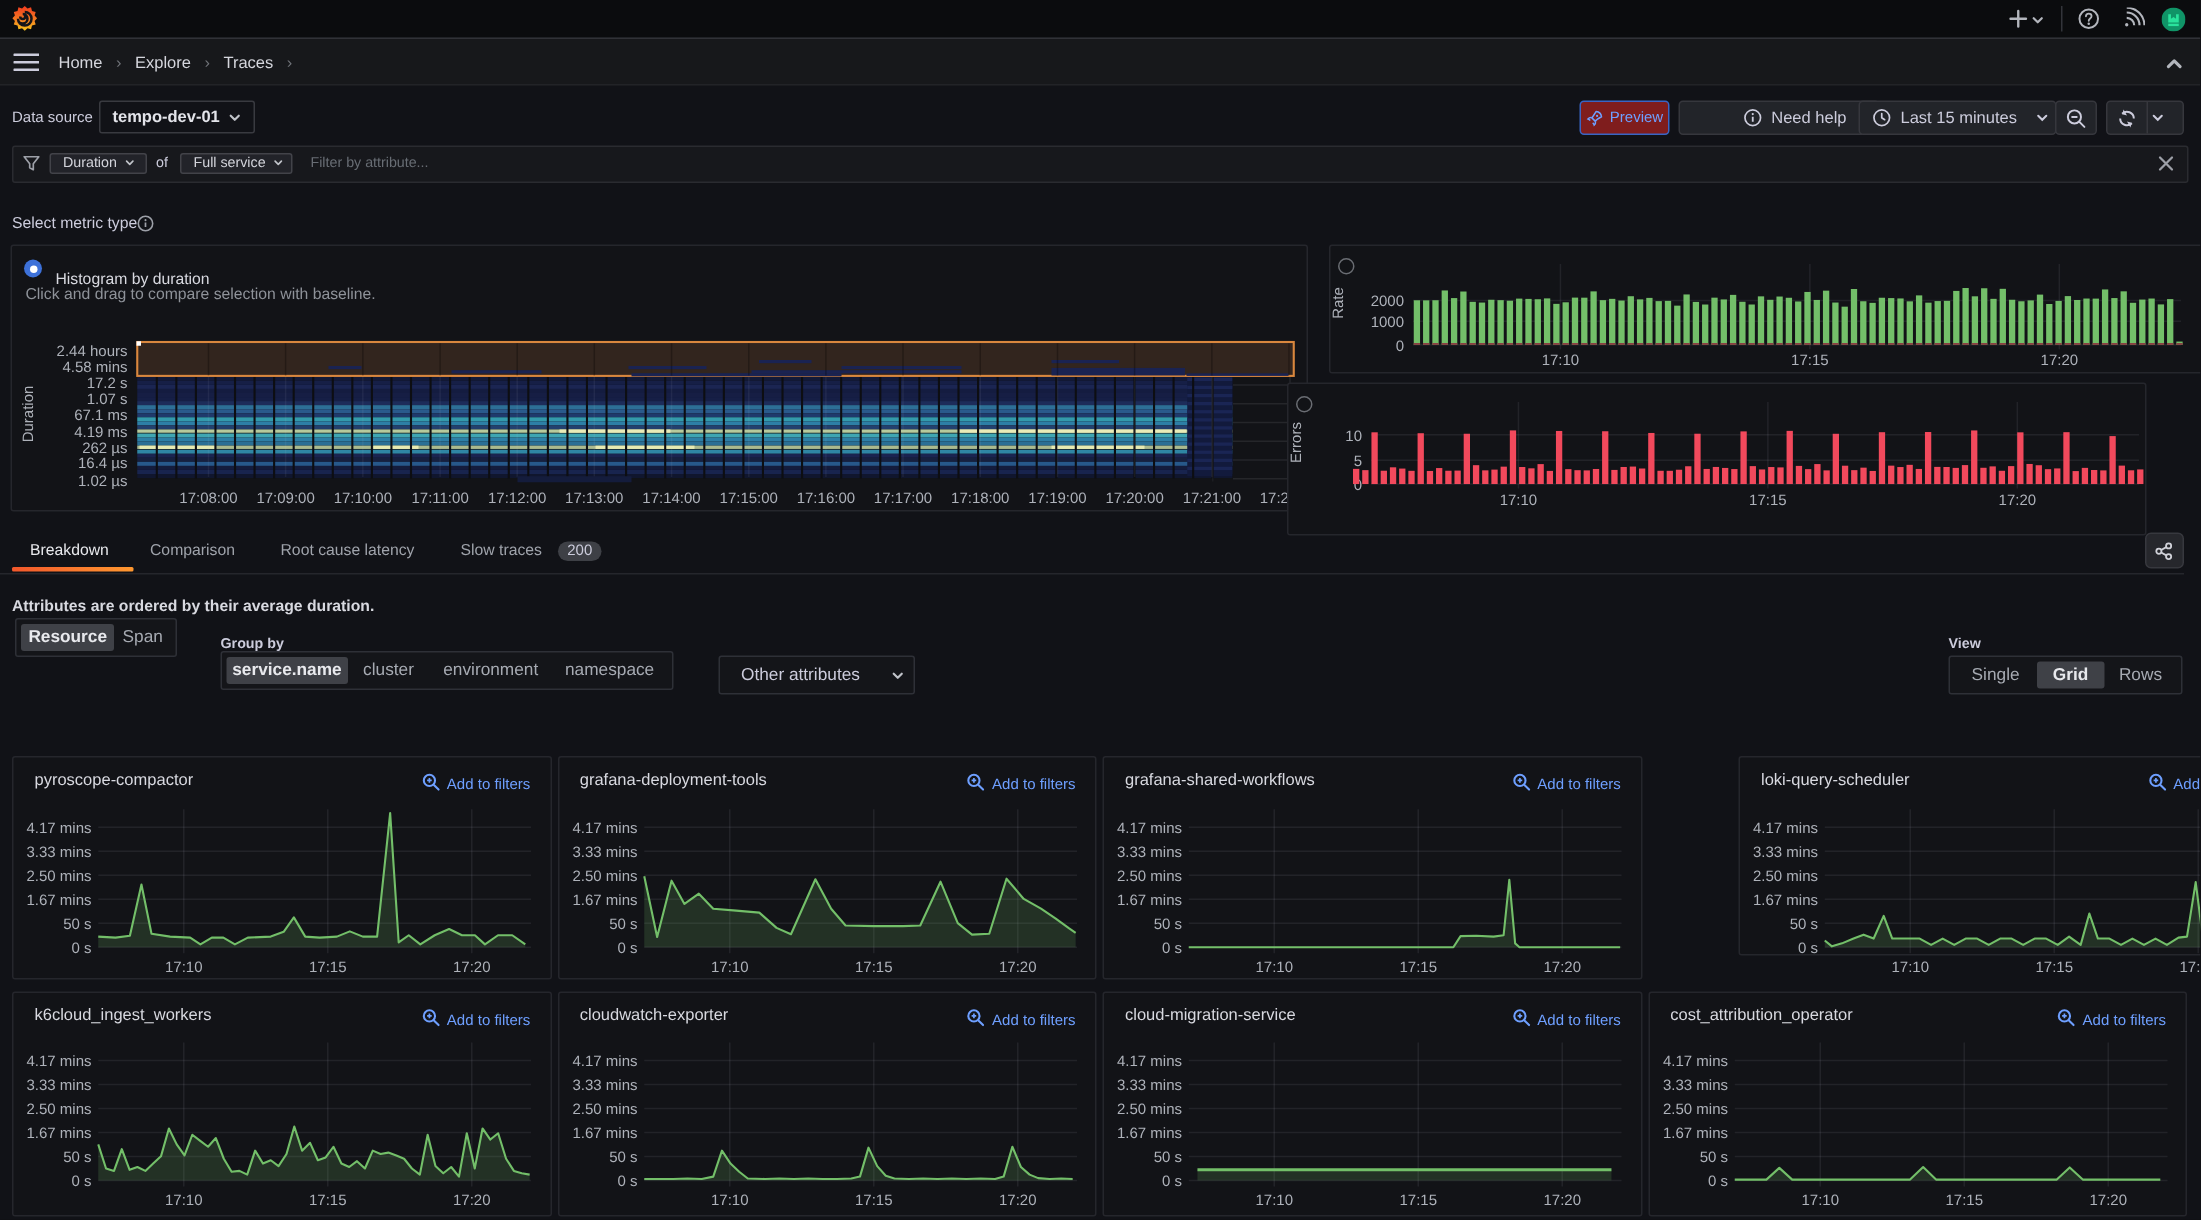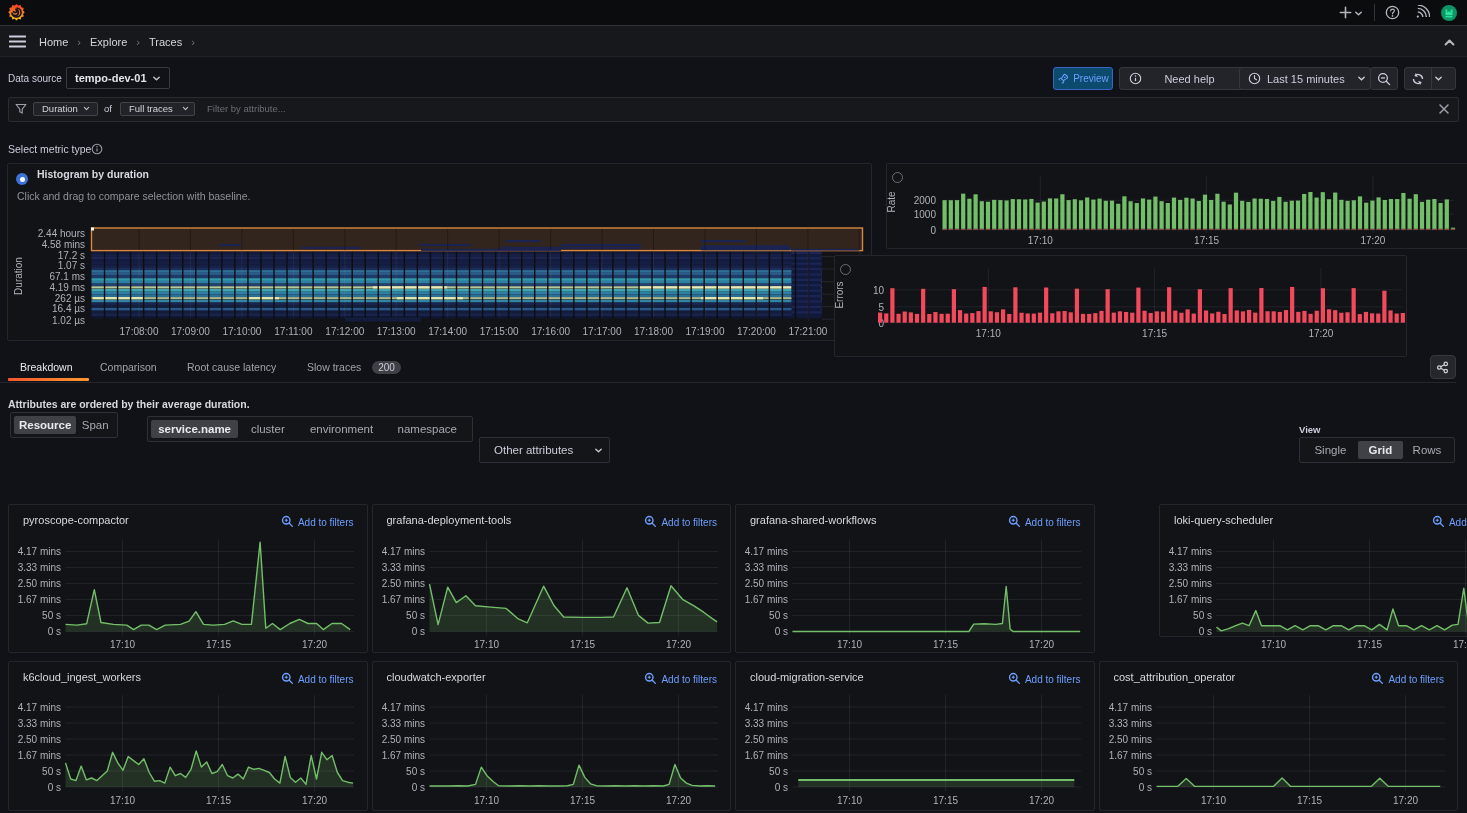--- a/index.html
+++ b/index.html
@@ -55,26 +55,26 @@
     <svg style="position:absolute;left:1443px;top:36px" width="13" height="13" viewBox="0 0 10 10">
       <path d="M2 6.5 L5 3.5 L8 6.5" fill="none" stroke="#b3b6bd" stroke-width="1.6" stroke-linecap="round" stroke-linejoin="round"></path>
     </svg>
     <div style="position:absolute;left:8px;top:73px;font-size:10px;color:#ccccdc;white-space:nowrap">Data source</div>
     <div style="position:absolute;left:66px;top:67px;width:104px;height:22px;background:transparent;border:1px solid #393a40;border-radius:2px;box-sizing:border-box;display:flex;align-items:center;color:#e3e4ea;font-size:11px;font-weight:700">
       <span style="margin-left:8px">tempo-dev-01</span>
     </div>
     <svg style="position:absolute;left:152px;top:74px" width="9" height="9" viewBox="0 0 10 10">
       <path d="M2 3.5 L5 6.5 L8 3.5" fill="none" stroke="#c0c3c9" stroke-width="1.6" stroke-linecap="round" stroke-linejoin="round"></path>
     </svg>
-    <div class="btn" style="left:1053px;top:67px;width:60px;background:#0c4a6e;border-color:#3965c4;color:#6e9fff;font-weight:500;font-size:10px"><svg width="12" height="12" viewBox="0 0 16 16" style="margin-right:4px">
+    <div class="btn" style="left:1053px;top:67px;width:60px;background:#7f1d1d;border-color:#3965c4;color:#6e9fff;font-weight:500;font-size:10px"><svg width="12" height="12" viewBox="0 0 16 16" style="margin-right:4px">
         <path d="M9.5 1.8c2.6.3 4.4 2.2 4.7 4.7-1.9 1-4.2 2.4-5.6 3.8l-2.9-2.9c1.4-1.4 2.9-4.6 3.8-5.6z" fill="none" stroke="#6e9fff" stroke-width="1.4" stroke-linejoin="round"></path>
         <path d="M5.6 7.2c-1.2-.2-2.6.2-3.4 1.2 .7.2 1.5.7 2 1.3M8.9 10.5c.2 1.2-.2 2.6-1.2 3.4-.2-.7-.7-1.5-1.3-2" fill="none" stroke="#6e9fff" stroke-width="1.3"></path>
         <circle cx="10.3" cy="5.7" r="1" fill="#6e9fff"></circle>
       </svg>Preview</div>
-    <div class="btn" style="left:1119px;top:67px;width:134px;justify-content:space-between"><svg width="13" height="13" viewBox="0 0 16 16" style="margin:0 6px 0 9px">
+    <div class="btn" style="left:1119px;top:67px;width:134px;justify-content:flex-end"><svg width="13" height="13" viewBox="0 0 16 16" style="margin:0 6px 0 9px">
         <circle cx="8" cy="8" r="6.4" fill="none" stroke="#ccccdc" stroke-width="1.4"></circle>
         <circle cx="8" cy="5" r="0.9" fill="#ccccdc"></circle>
         <path d="M8 7.2v4" stroke="#ccccdc" stroke-width="1.5"></path>
       </svg>Need help<svg width="9" height="9" viewBox="0 0 10 10" style="margin-left:12px">
         <path d="M2 3.5 L5 6.5 L8 3.5" fill="none" stroke="#ccccdc" stroke-width="1.5" stroke-linecap="round"></path>
       </svg></div>
     <div class="btn" style="left:1239px;top:67px;width:132px;justify-content:flex-start"><svg width="13" height="13" viewBox="0 0 16 16" style="margin:0 6px 0 8px">
         <circle cx="8" cy="8" r="6.4" fill="none" stroke="#ccccdc" stroke-width="1.4"></circle>
         <path d="M8 4.5 V8 l2.4 1.6" fill="none" stroke="#ccccdc" stroke-width="1.4" stroke-linecap="round"></path>
       </svg>Last 15 minutes<svg width="9" height="9" viewBox="0 0 10 10" style="margin-left:12px">
@@ -106,39 +106,39 @@
       <path d="M1.5 2 h13 L9.6 8.2 v5.3 l-3.2-1.7 V8.2z" fill="none" stroke="#9da0a8" stroke-width="1.5" stroke-linejoin="round"></path>
     </svg>
     <div style="position:absolute;left:33px;top:101.5px;width:65px;height:14.5px;box-sizing:border-box;background:#222329;border:1px solid #424349;border-radius:2px;color:#d3d4db;font-size:9.5px;display:flex;align-items:center">
       <span style="margin-left:8px">Duration</span>
     </div>
     <svg style="position:absolute;left:83px;top:105px" width="7" height="7" viewBox="0 0 10 10">
       <path d="M2 3.5 L5 6.5 L8 3.5" fill="none" stroke="#c0c3c9" stroke-width="1.6" stroke-linecap="round" stroke-linejoin="round"></path>
     </svg>
     <div style="position:absolute;left:104px;top:103px;font-size:9.5px;color:#ccccdc">of</div>
     <div style="position:absolute;left:120px;top:101.5px;width:74.5px;height:14.5px;box-sizing:border-box;background:#222329;border:1px solid #424349;border-radius:2px;color:#d3d4db;font-size:9.5px;display:flex;align-items:center">
-      <span style="margin-left:8px">Full traces</span>
+      <span style="margin-left:8px">Full service</span>
     </div>
     <svg style="position:absolute;left:181.5px;top:105px" width="7" height="7" viewBox="0 0 10 10">
       <path d="M2 3.5 L5 6.5 L8 3.5" fill="none" stroke="#c0c3c9" stroke-width="1.6" stroke-linecap="round" stroke-linejoin="round"></path>
     </svg>
     <div style="position:absolute;left:207px;top:103px;font-size:9.5px;color:#686d74">Filter by attribute...</div>
     <svg style="position:absolute;left:1438px;top:103px" width="12" height="12" viewBox="0 0 12 12">
       <path d="M2 2 L10 10 M10 2 L2 10" stroke="#9da0a8" stroke-width="1.5" stroke-linecap="round"></path>
     </svg>
     <div style="position:absolute;left:8px;top:143px;font-size:10.5px;font-weight:500;color:#ccccdc">Select metric type</div>
     <svg style="position:absolute;left:91px;top:143px" width="12" height="12" viewBox="0 0 16 16">
       <circle cx="8" cy="8" r="6.4" fill="none" stroke="#9da0a8" stroke-width="1.4"></circle>
       <circle cx="8" cy="5" r="0.9" fill="#9da0a8"></circle>
       <path d="M8 7.2v4" stroke="#9da0a8" stroke-width="1.5"></path>
     </svg>
     <div class="panel" style="left:7px;top:163px;width:865px;height:178px;overflow:hidden">
       <div style="position:absolute;left:8px;top:9px;width:12px;height:12px;border-radius:50%;background:#3d71d9"></div>
       <div style="position:absolute;left:11.5px;top:12.5px;width:5px;height:5px;border-radius:50%;background:#fff"></div>
-      <div style="position:absolute;left:29px;top:4px;font-size:10.5px;font-weight:700;color:#d8d9e0">Histogram by duration</div>
+      <div style="position:absolute;left:29px;top:16px;font-size:10.5px;font-weight:400;color:#d8d9e0">Histogram by duration</div>
       <div style="position:absolute;left:9px;top:26px;font-size:10.5px;color:#8e9299">Click and drag to compare selection with baseline.</div>
       <svg width="1467" height="813" style="position:absolute;left:-7px;top:-163px;pointer-events:none">
         <text x="84" y="236.4" text-anchor="end" class="ax">2.44 hours</text>
         <text x="84" y="247.2" text-anchor="end" class="ax">4.58 mins</text>
         <text x="84" y="257.8" text-anchor="end" class="ax">17.2 s</text>
         <text x="84" y="268.2" text-anchor="end" class="ax">1.07 s</text>
         <text x="84" y="279.1" text-anchor="end" class="ax">67.1 ms</text>
         <text x="84" y="290.4" text-anchor="end" class="ax">4.19 ms</text>
         <text x="84" y="300.8" text-anchor="end" class="ax">262 µs</text>
         <text x="84" y="311.3" text-anchor="end" class="ax">16.4 µs</text>
@@ -487,21 +487,21 @@
         <rect x="545.30" y="35.02" width="4.2" height="30.88" fill="#73bf69"></rect>
         <rect x="545.30" y="64.70" width="4.2" height="1.2" fill="#8a3a40"></rect>
         <rect x="551.50" y="38.94" width="4.2" height="26.96" fill="#73bf69"></rect>
         <rect x="551.50" y="64.70" width="4.2" height="1.2" fill="#8a3a40"></rect>
         <rect x="557.70" y="35.40" width="4.2" height="30.50" fill="#73bf69"></rect>
         <rect x="557.70" y="64.70" width="4.2" height="1.2" fill="#8a3a40"></rect>
         <rect x="563.90" y="63.70" width="4.2" height="2.20" fill="#73bf69"></rect>
         <rect x="563.90" y="64.70" width="4.2" height="1.2" fill="#8a3a40"></rect>
       </svg>
     </div>
-    <div class="panel" style="left:834px;top:255px;width:573px;height:102px">
+    <div class="panel" style="left:858px;top:255px;width:573px;height:102px">
       <div style="position:absolute;left:4.5px;top:8px;width:9px;height:9px;border-radius:50%;border:1.3px solid #6a6d73;background:transparent"></div>
       <svg width="573" height="86" style="position:absolute;left:0;top:0">
         <line x1="55" y1="33.8" x2="567" y2="33.8" stroke="rgba(204,204,220,0.09)" stroke-width="1"></line>
         <line x1="55" y1="50.8" x2="567" y2="50.8" stroke="rgba(204,204,220,0.09)" stroke-width="1"></line>
         <line x1="55" y1="66.7" x2="567" y2="66.7" stroke="rgba(204,204,220,0.09)" stroke-width="1"></line>
         <line x1="153.3" y1="12" x2="153.3" y2="69.7" stroke="rgba(204,204,220,0.09)" stroke-width="1"></line>
         <line x1="319.6" y1="12" x2="319.6" y2="69.7" stroke="rgba(204,204,220,0.09)" stroke-width="1"></line>
         <line x1="485.9" y1="12" x2="485.9" y2="69.7" stroke="rgba(204,204,220,0.09)" stroke-width="1"></line>
         <text x="49" y="37.8" text-anchor="end" class="ax">10</text>
         <text x="49" y="54.8" text-anchor="end" class="ax">5</text>
@@ -612,21 +612,21 @@
       <path d="M5.9 7 L10.1 4.6 M5.9 9 L10.1 11.4" stroke="#d0d1d8" stroke-width="1.5"></path>
     </svg>
     <div style="position:absolute;left:0px;top:382px;width:1456px;height:1px;background:#25262c"></div>
     <div style="position:absolute;left:8px;top:398px;font-size:10.5px;font-weight:700;color:#d8d9e0">Attributes are ordered by their average duration.</div>
     <div class="seglbl" style="left:10px;top:424px">Scope</div>
     <div class="seg" style="left:10px;top:412px;width:108px;height:26px">
       <div class="sopt sel" style="width:76px">Resource</div>
       <div class="sopt" style="width:46px">Span</div>
     </div>
     <div class="seglbl" style="left:147px;top:424px">Group by</div>
-    <div class="seg" style="left:147px;top:416px;width:326px;height:26px">
+    <div class="seg" style="left:147px;top:434px;width:302px;height:26px">
       <div class="sopt sel" style="width:94px">service.name</div>
       <div class="sopt" style="width:64px">cluster</div>
       <div class="sopt" style="width:95px">environment</div>
       <div class="sopt" style="width:90px">namespace</div>
     </div>
     <div class="seg" style="left:479px;top:437px;width:131px;height:26px">
       <div class="sopt" style="padding-left:11px;color:#ccccdc">Other attributes</div>
     </div>
     <svg style="position:absolute;left:594px;top:446px" width="9" height="9" viewBox="0 0 10 10">
       <path d="M2 3.5 L5 6.5 L8 3.5" fill="none" stroke="#c0c3c9" stroke-width="1.6" stroke-linecap="round" stroke-linejoin="round"></path>

